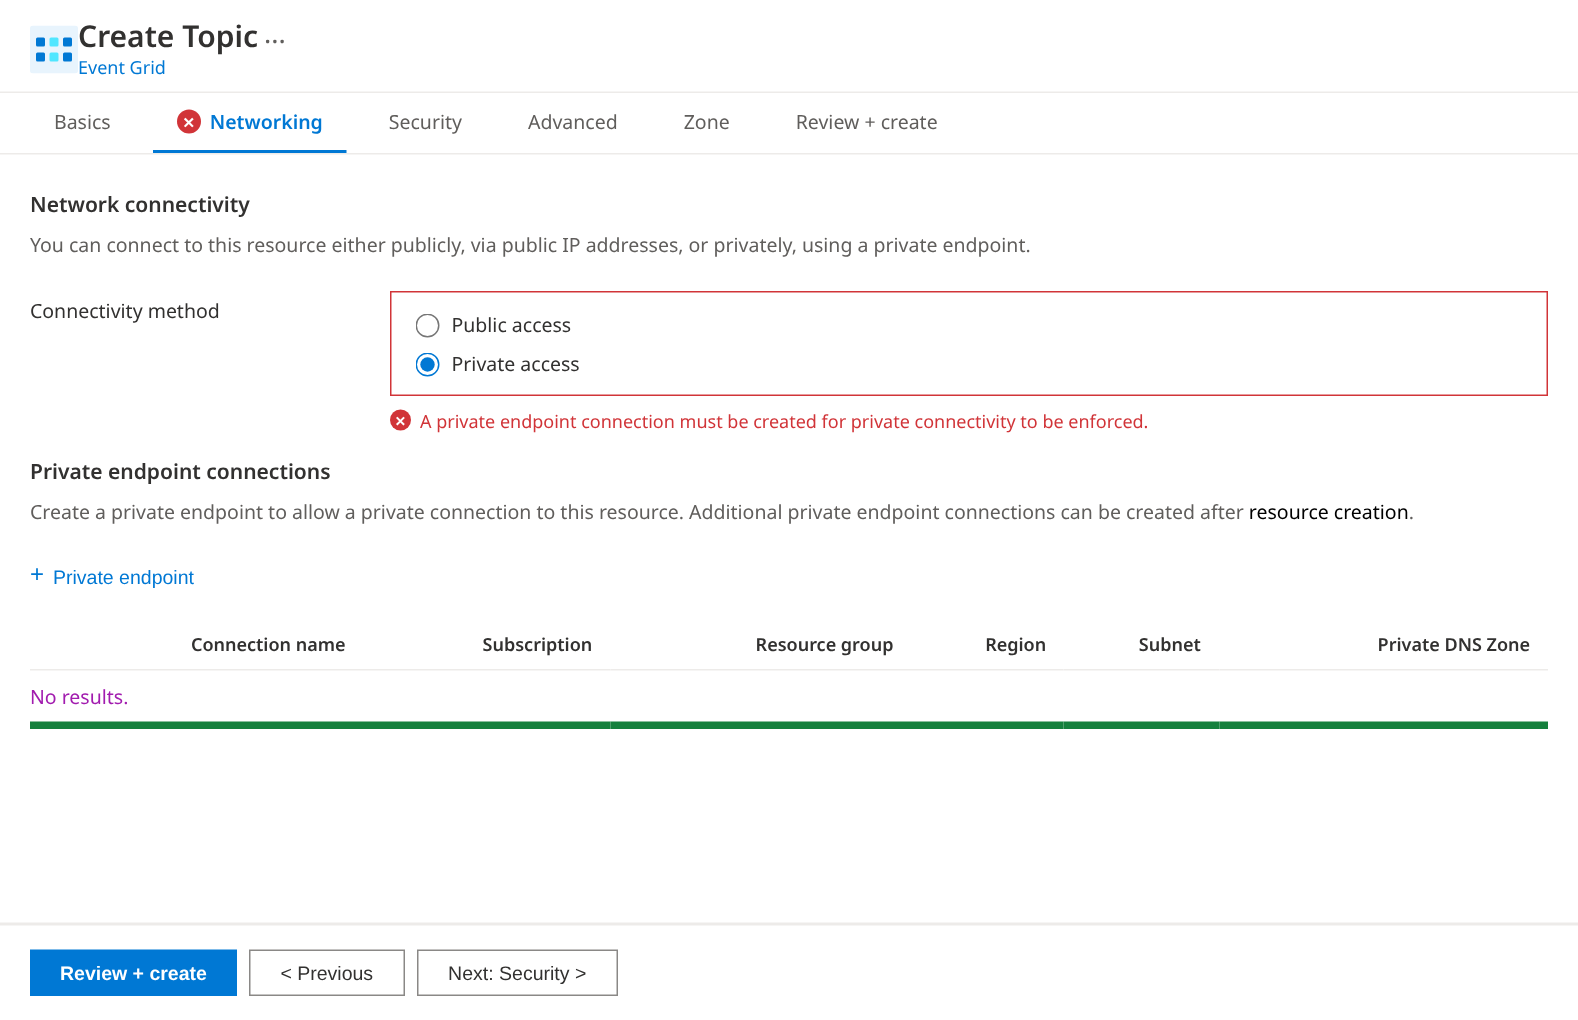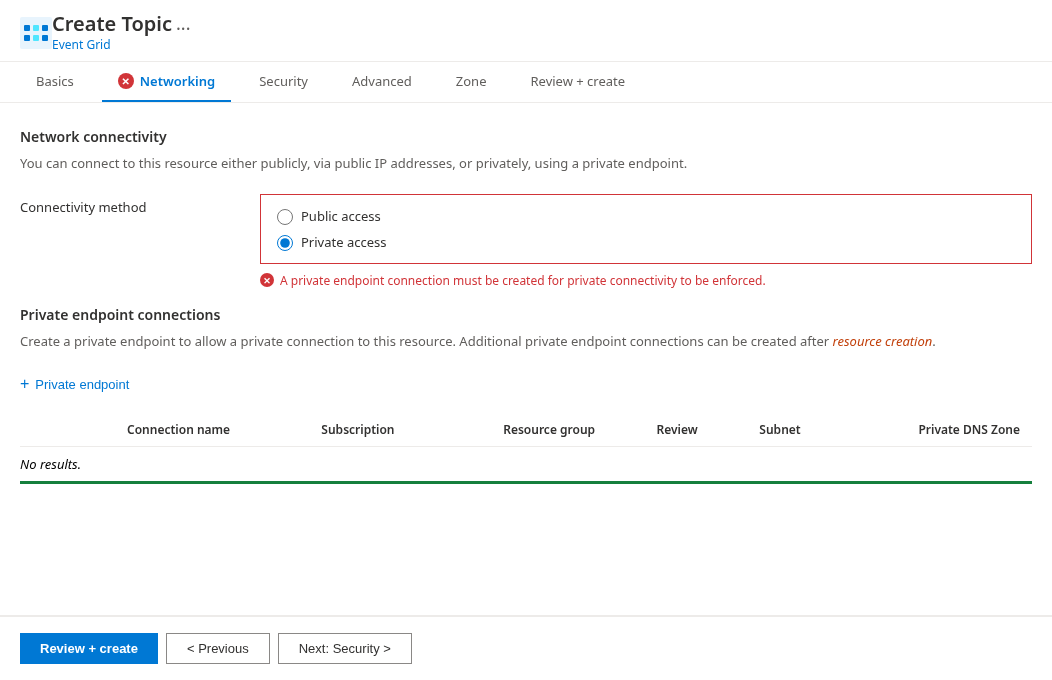--- a/index.html
+++ b/index.html
@@ -216,23 +216,22 @@
       text-align: right;
       padding: 8px 12px 8px 0;
       font-size: 12px;
       font-weight: 600;
       color: #323130;
     }
 
     .table-body td {
       padding: 8px 12px 8px 0;
       font-size: 13px;
-      color: #000000;
-      border-bottom: 3px solid #15803d;
-      font-style: italic;
+      color: #a21caf;
+      border-bottom: 5px solid #15803d;
     }
 
     .no-results {
       color: #605e5c;
       font-style: normal;
     }
 
     .footer {
       padding: 16px 20px;
       border-top: 2px solid #edebe9;
@@ -255,23 +254,22 @@
     .btn-secondary {
       background: white;
       color: #323130;
       border: 1px solid #8a8886;
       padding: 7px 20px;
       font-size: 13px;
       cursor: pointer;
     }
 
     a.link-text {
-      color: #c2410c;
+      color: #000000;
       text-decoration: none;
-      font-style: italic;
     }
   </style>
 </head>
 <body>
 
 <div class="header">
   <div class="header-icon">
     <svg width="32" height="32" viewBox="0 0 32 32" fill="none" xmlns="http://www.w3.org/2000/svg">
       <rect width="32" height="32" rx="2" fill="#e8f4fd"></rect>
       <rect x="4" y="8" width="6" height="6" rx="1" fill="#0078d4"></rect>
@@ -348,21 +346,21 @@
       <span class="plus-icon">+</span>
       <span>Private endpoint</span>
     </button>
 
     <table class="table-container">
       <thead class="table-header">
         <tr>
           <th>Connection name</th>
           <th>Subscription</th>
           <th>Resource group</th>
-          <th>Review</th>
+          <th>Region</th>
           <th>Subnet</th>
           <th>Private DNS Zone</th>
         </tr>
       </thead>
       <tbody class="table-body">
         <tr>
           <td colspan="6" class="no-results">No results.</td>
         </tr>
       </tbody>
     </table>

